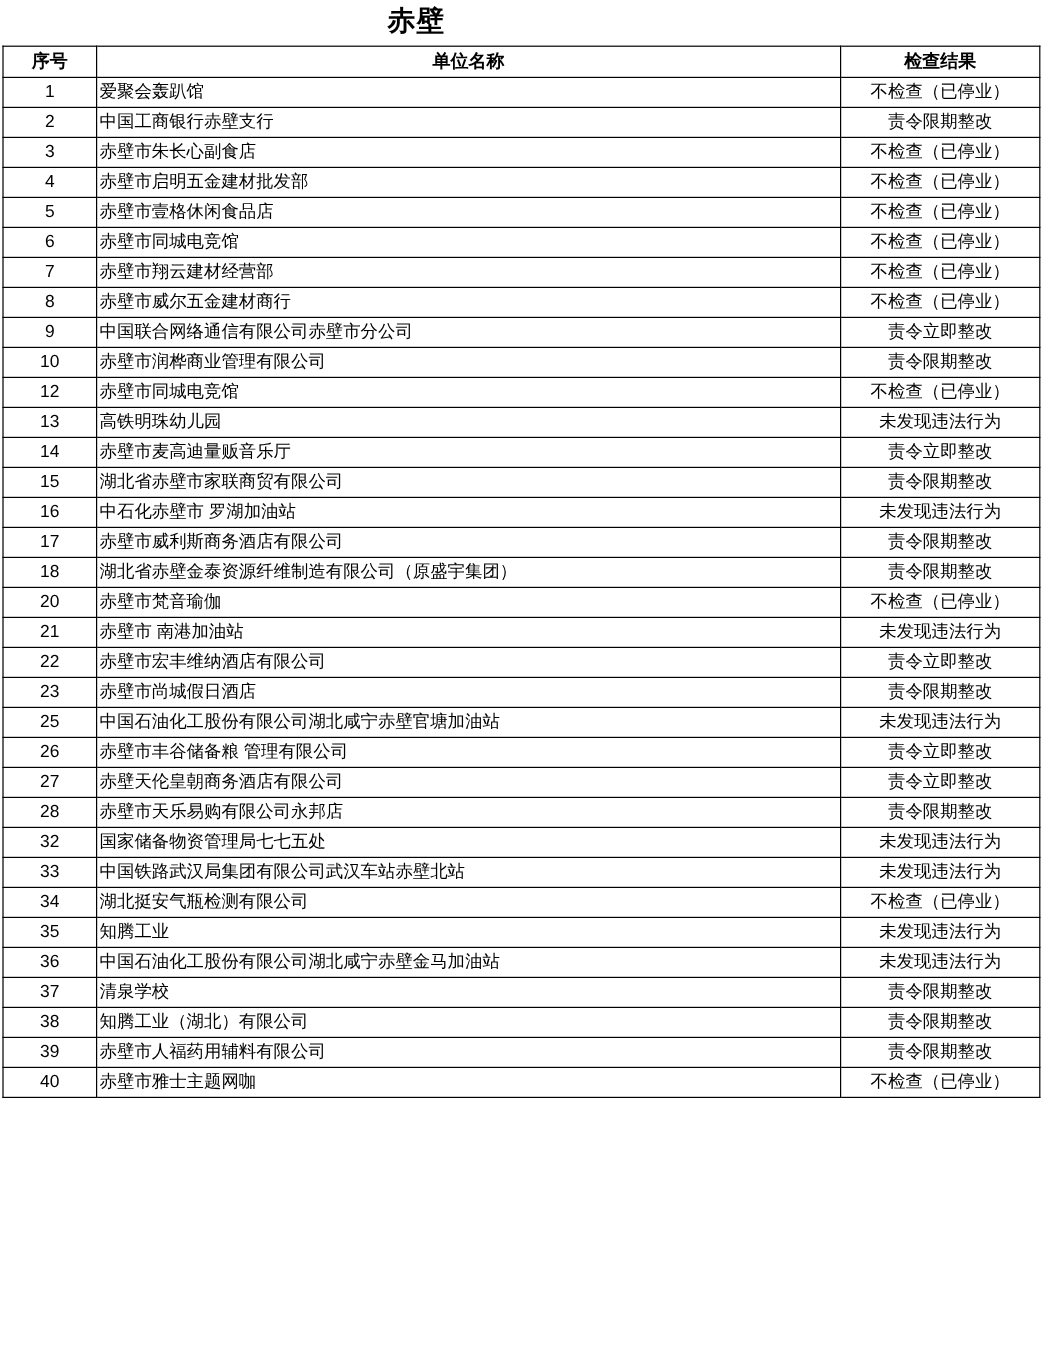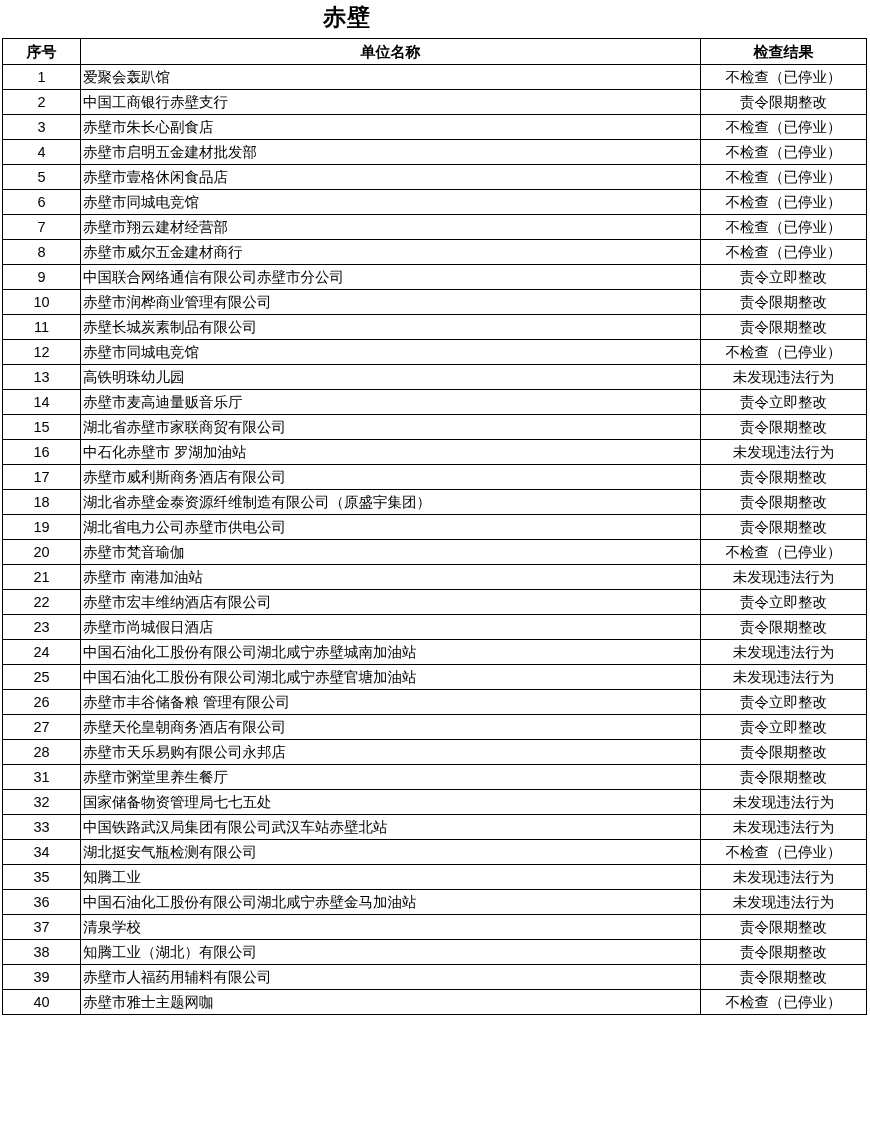--- a/index.html
+++ b/index.html
@@ -129,25 +129,20 @@
           <td class="idx">9</td>
           <td class="name">中国联合网络通信有限公司赤壁市分公司</td>
           <td class="result">责令立即整改</td>
         </tr>
         <tr>
           <td class="idx">10</td>
           <td class="name">赤壁市润桦商业管理有限公司</td>
           <td class="result">责令限期整改</td>
         </tr>
         <tr>
-          <td class="idx">11</td>
-          <td class="name">赤壁长城炭素制品有限公司</td>
-          <td class="result">责令限期整改</td>
-        </tr>
-        <tr>
           <td class="idx">12</td>
           <td class="name">赤壁市同城电竞馆</td>
           <td class="result">不检查（已停业）</td>
         </tr>
         <tr>
           <td class="idx">13</td>
           <td class="name">高铁明珠幼儿园</td>
           <td class="result">未发现违法行为</td>
         </tr>
         <tr>
@@ -169,72 +164,57 @@
           <td class="idx">17</td>
           <td class="name">赤壁市威利斯商务酒店有限公司</td>
           <td class="result">责令限期整改</td>
         </tr>
         <tr>
           <td class="idx">18</td>
           <td class="name">湖北省赤壁金泰资源纤维制造有限公司（原盛宇集团）</td>
           <td class="result">责令限期整改</td>
         </tr>
         <tr>
-          <td class="idx">19</td>
-          <td class="name">湖北省电力公司赤壁市供电公司</td>
-          <td class="result">责令限期整改</td>
-        </tr>
-        <tr>
           <td class="idx">20</td>
           <td class="name">赤壁市梵音瑜伽</td>
           <td class="result">不检查（已停业）</td>
         </tr>
         <tr>
           <td class="idx">21</td>
           <td class="name">赤壁市 南港加油站</td>
           <td class="result">未发现违法行为</td>
         </tr>
         <tr>
           <td class="idx">22</td>
           <td class="name">赤壁市宏丰维纳酒店有限公司</td>
           <td class="result">责令立即整改</td>
         </tr>
         <tr>
           <td class="idx">23</td>
           <td class="name">赤壁市尚城假日酒店</td>
           <td class="result">责令限期整改</td>
         </tr>
         <tr>
-          <td class="idx">24</td>
-          <td class="name">中国石油化工股份有限公司湖北咸宁赤壁城南加油站</td>
-          <td class="result">未发现违法行为</td>
-        </tr>
-        <tr>
           <td class="idx">25</td>
           <td class="name">中国石油化工股份有限公司湖北咸宁赤壁官塘加油站</td>
           <td class="result">未发现违法行为</td>
         </tr>
         <tr>
           <td class="idx">26</td>
           <td class="name">赤壁市丰谷储备粮 管理有限公司</td>
           <td class="result">责令立即整改</td>
         </tr>
         <tr>
           <td class="idx">27</td>
           <td class="name">赤壁天伦皇朝商务酒店有限公司</td>
           <td class="result">责令立即整改</td>
         </tr>
         <tr>
           <td class="idx">28</td>
           <td class="name">赤壁市天乐易购有限公司永邦店</td>
-          <td class="result">责令限期整改</td>
-        </tr>
-        <tr>
-          <td class="idx">31</td>
-          <td class="name">赤壁市粥堂里养生餐厅</td>
           <td class="result">责令限期整改</td>
         </tr>
         <tr>
           <td class="idx">32</td>
           <td class="name">国家储备物资管理局七七五处</td>
           <td class="result">未发现违法行为</td>
         </tr>
         <tr>
           <td class="idx">33</td>
           <td class="name">中国铁路武汉局集团有限公司武汉车站赤壁北站</td>

